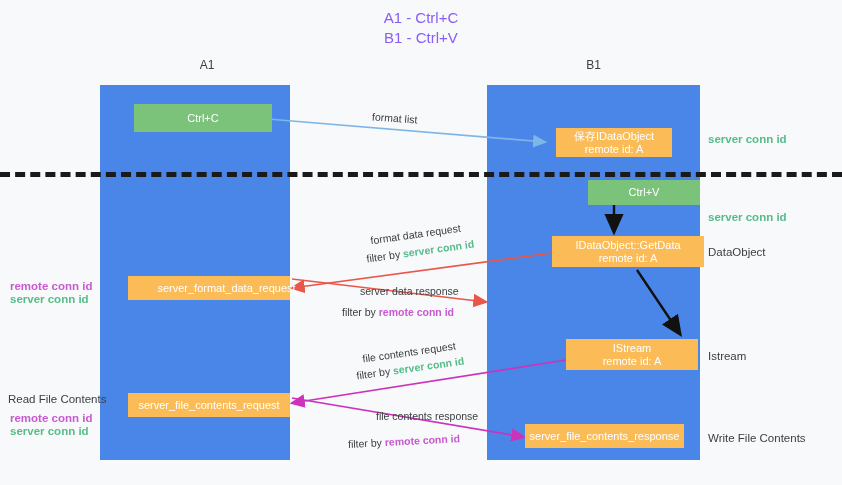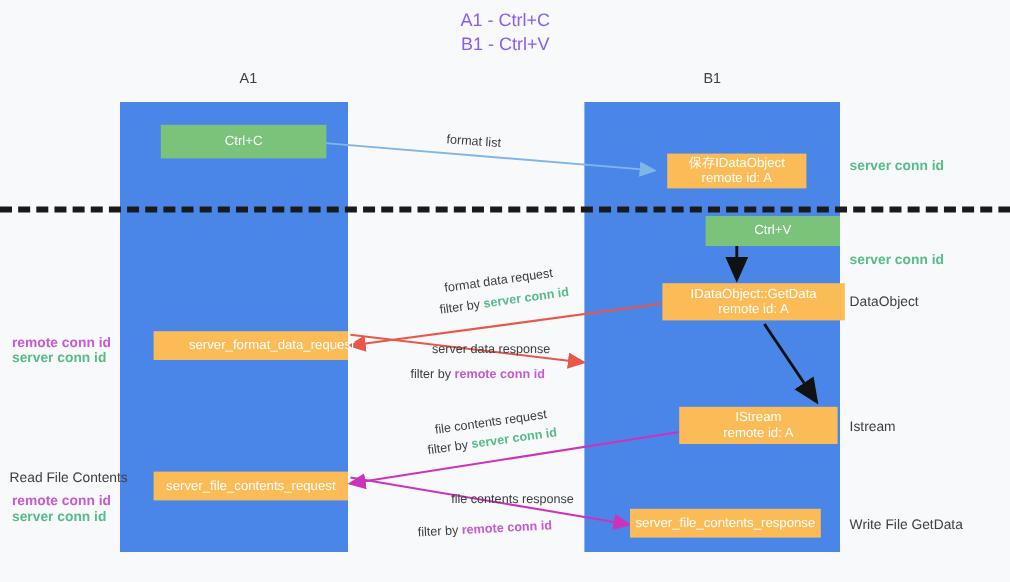--- a/index.html
+++ b/index.html
@@ -141,21 +141,21 @@
   </div>
 
   <div class="side-label green-txt" style="left:708px;top:132px;">server conn id</div>
 
   <div class="side-label green-txt" style="left:708px;top:210px;">server conn id</div>
 
   <div class="side-label plain-txt" style="left:708px;top:245px;">DataObject</div>
 
   <div class="side-label plain-txt" style="left:708px;top:349px;">Istream</div>
 
-  <div class="side-label plain-txt" style="left:708px;top:431px;">Write File GetData</div>
+  <div class="side-label plain-txt" style="left:708px;top:431px;">Write File Contents</div>
 
   <div class="side-label magenta-txt" style="left:10px;top:279px;">remote conn id</div>
   <div class="side-label green-txt" style="left:10px;top:292px;">server conn id</div>
 
   <div class="side-label plain-txt" style="left:8px;top:392px;">Read File Contents</div>
   <div class="side-label magenta-txt" style="left:10px;top:411px;">remote conn id</div>
   <div class="side-label green-txt" style="left:10px;top:424px;">server conn id</div>
 
   <div class="edge-label" style="left:372px;top:111px;transform:rotate(4deg);">format list</div>
 

